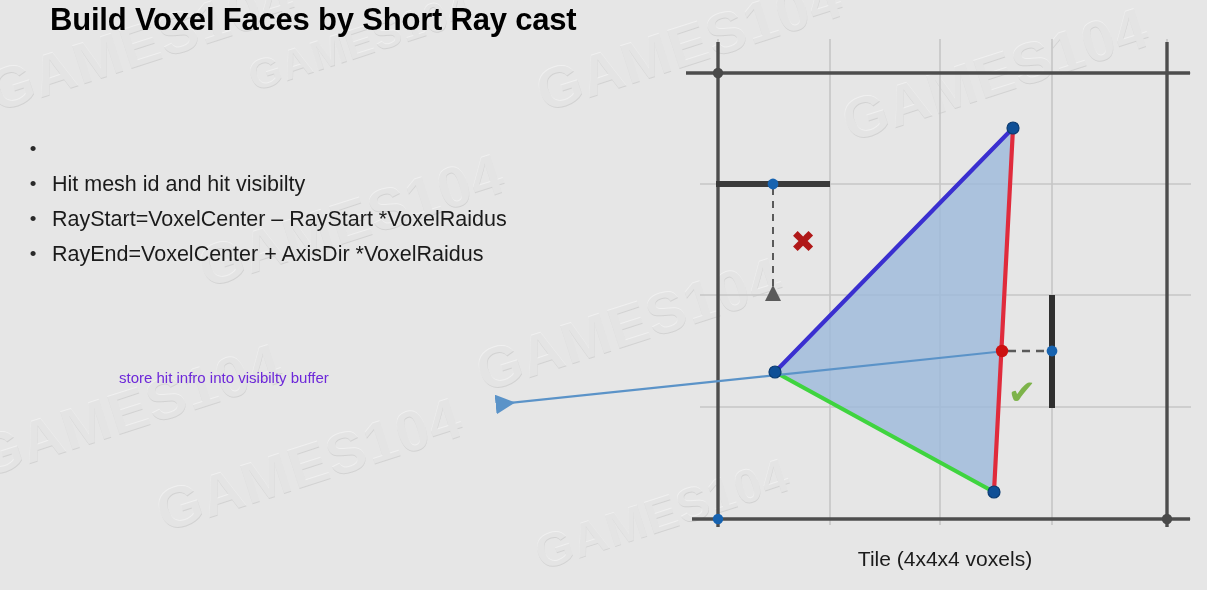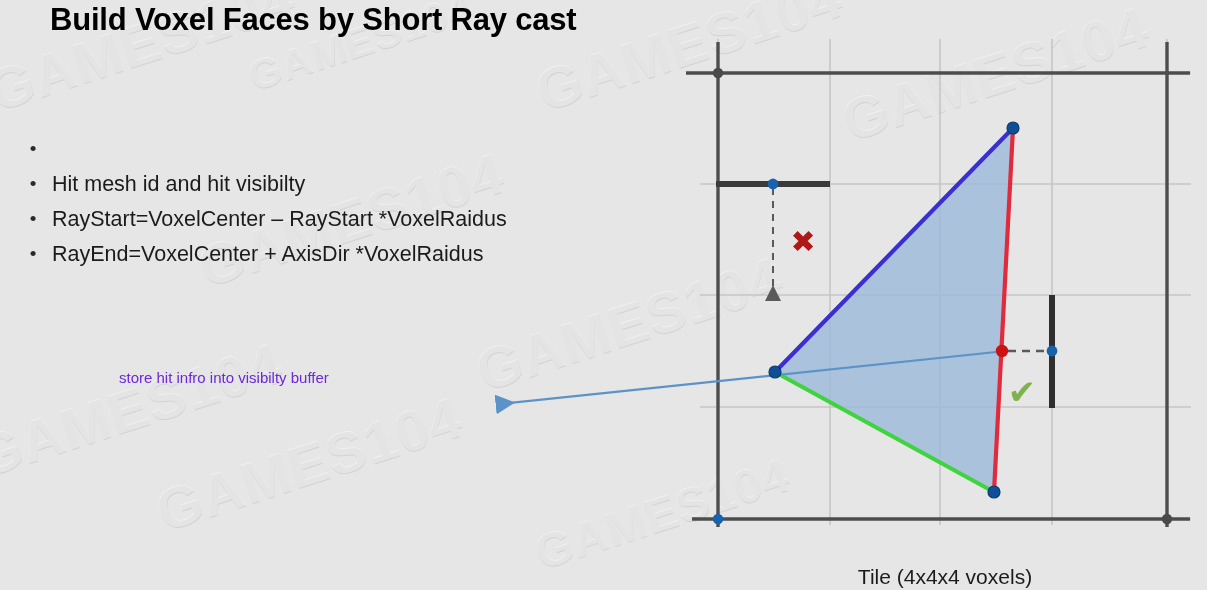--- a/index.html
+++ b/index.html
@@ -25,21 +25,21 @@
   .bullet{display:flex;align-items:flex-start;margin-bottom:9px;}
   .bullet .dot{
     width:38px;flex:0 0 38px;text-align:center;
     font-size:19px;line-height:26px;color:#2a2a2a;
   }
   .bullet .txt{font-size:21.5px;line-height:26px;color:#1b1b1b;}
   #note{position:absolute;left:119px;top:362px;z-index:3;}
   #note div{font-size:15px;line-height:32px;color:#6d28d9;}
   #tile-caption{
     position:absolute;left:690px;top:547px;width:510px;text-align:center;
-    font-size:21px;color:#1b1b1b;z-index:3;margin-top:18px;
+    font-size:21px;color:#1b1b1b;z-index:3;
   }
   #diagram{position:absolute;left:0;top:0;width:1207px;height:590px;z-index:2;}
 </style>
 </head>
 <body>
 
 <div id="watermarks">
     <span style="left: -18px; top: 10px; font-size: 58px; transform: rotate(-18deg);">GAMES104</span>
     <span style="left: 244px; top: 18px; font-size: 42px; transform: rotate(-18deg);">GAMES104</span>
     <span style="left: 530px; top: 10px; font-size: 58px; transform: rotate(-18deg);">GAMES104</span>

